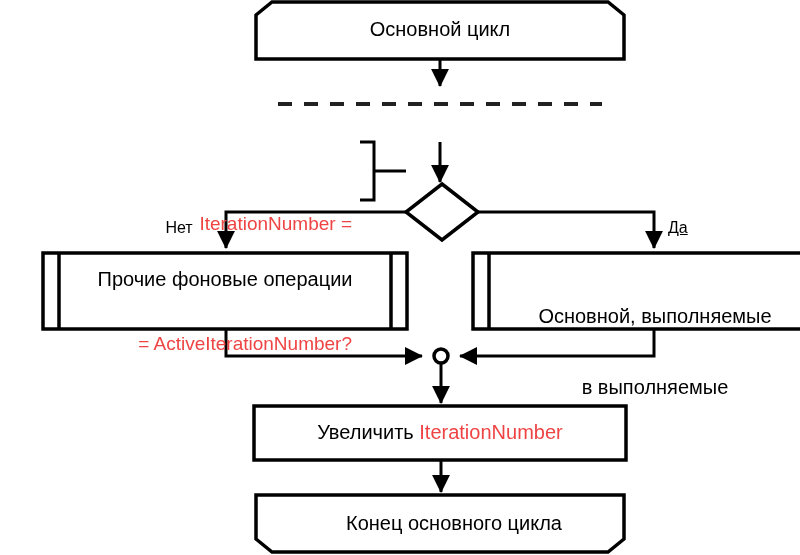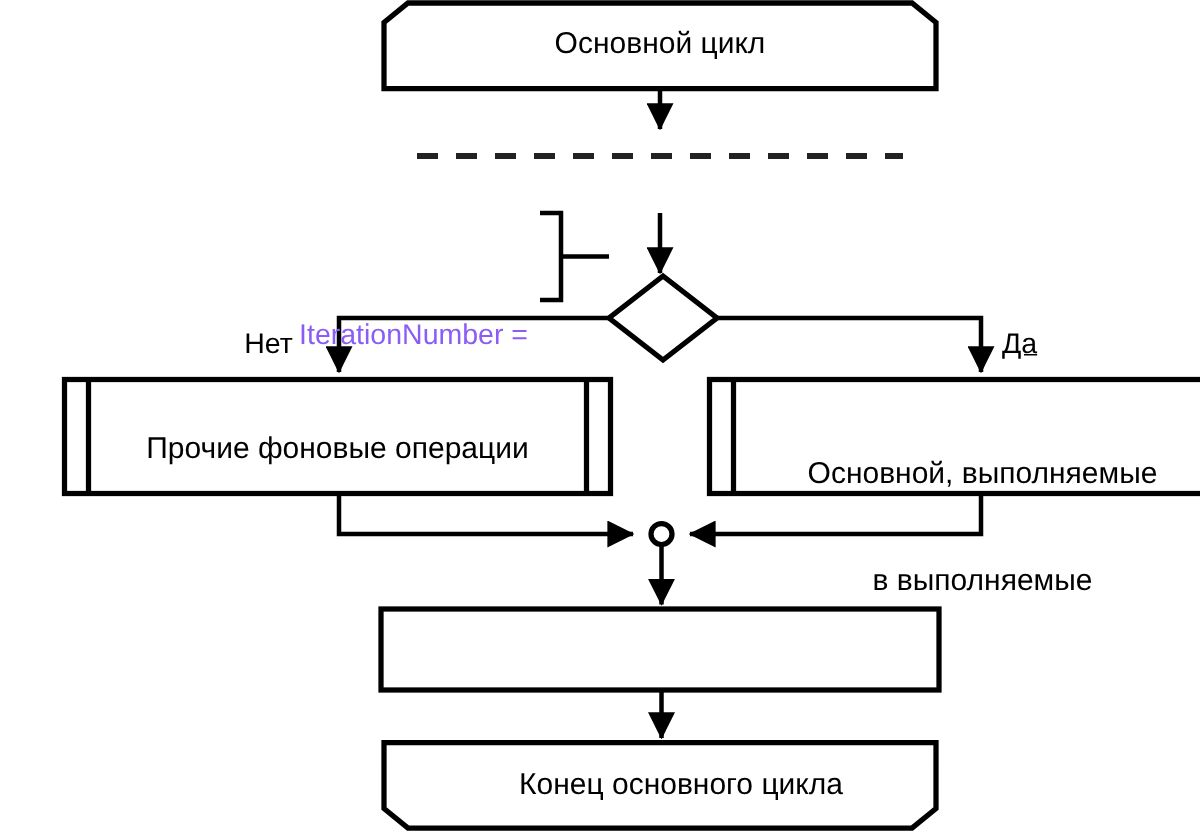--- a/index.html
+++ b/index.html
@@ -28,23 +28,23 @@
   .shape-label {
     position: absolute;
     text-align: center;
     color: #000000;
     line-height: 1.18;
     white-space: pre;
     pointer-events: none;
   }
   .lbl-terminator { font-size: 20px; }
   .lbl-process    { font-size: 20px; }
-  .lbl-branch     { font-size: 19px; }
+  .lbl-branch     { font-size: 16px; }
   .lbl-cond       { font-size: 19px; text-align: right; line-height: 1.26; }
-  .accent { color: #8b5cf6; text-align: center; }
+  .accent { color: #ef4444; text-align: center; }
 </style>
 </head>
 <body>
 
 <div id="canvas">
 
   <svg id="diagram-svg" viewBox="0 0 800 555">
     <defs>
       <marker id="arrowFilled" viewBox="0 0 10 10" refX="9.5" refY="5" markerWidth="6" markerHeight="6" orient="auto-start-reverse">
         <path d="M 0 0 L 10 5 L 0 10 z" fill="#000000"></path>
@@ -92,29 +92,33 @@
 
     <path d="M 216 495 L 584 495 L 584 539 L 568 552 L 232 552 L 216 539 Z" fill="#ffffff" stroke="#000000" stroke-width="3.5" stroke-linejoin="miter"></path>
   </svg>
 
   <div class="shape-label lbl-terminator" style="left:216px; top:18px; width:368px;">Основной цикл</div>
 
   <div class="shape-label lbl-cond" style="left:40px; top:140px; width:272px;">
     <div>
       <span class="accent">IterationNumber =</span>
     </div>
+    <div>
+      <span class="accent">= </span><span class="accent">ActiveIterationNumber</span><span class="accent">?</span>
+    </div>
   </div>
 
   <div class="shape-label lbl-branch" style="left:106px; top:219px; width:66px; text-align:center;">Нет</div>
 
   <div class="shape-label lbl-branch" style="left:628px; top:219px; width:66px; text-align:left;text-decoration:underline;">Да</div>
 
-  <div class="shape-label lbl-process" style="left:23px; top:288px; width:324px;">Прочие фоновые операции</div>
+  <div class="shape-label lbl-process" style="left:23px; top:268px; width:324px;">Прочие фоновые операции</div>
 
   <div class="shape-label lbl-process" style="left:453px; top:258px; width:324px;">
     <div>Основной, выполняемые</div>
     <div>в выполняемые</div>
   </div>
 
+  <div class="shape-label lbl-process" style="left:214px; top:421px; width:372px;"><span>Увеличить </span><span class="accent">IterationNumber</span></div>
 
   <div class="shape-label lbl-terminator" style="left:216px; top:512px; width:396px;">Конец основного цикла</div>
 
 </div>
 
 </body></html>

